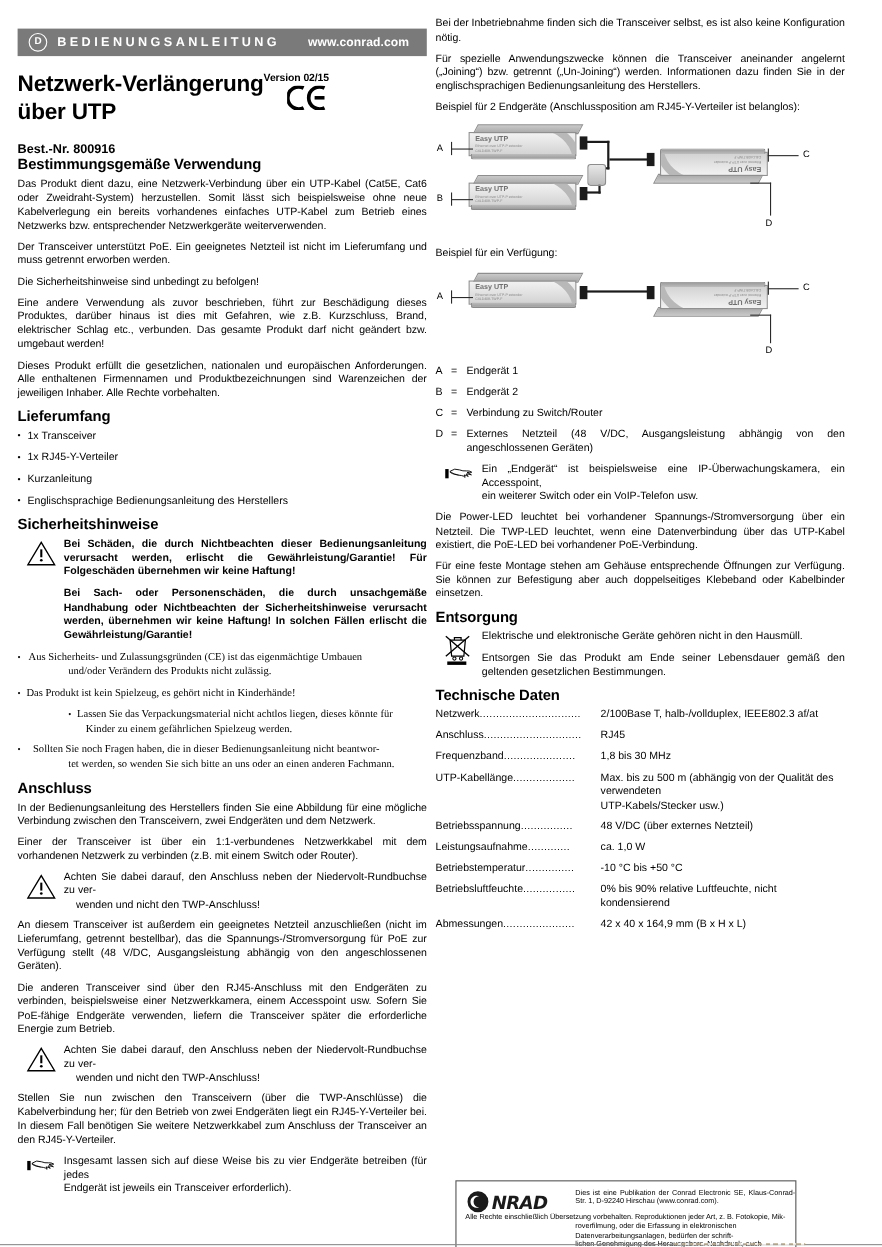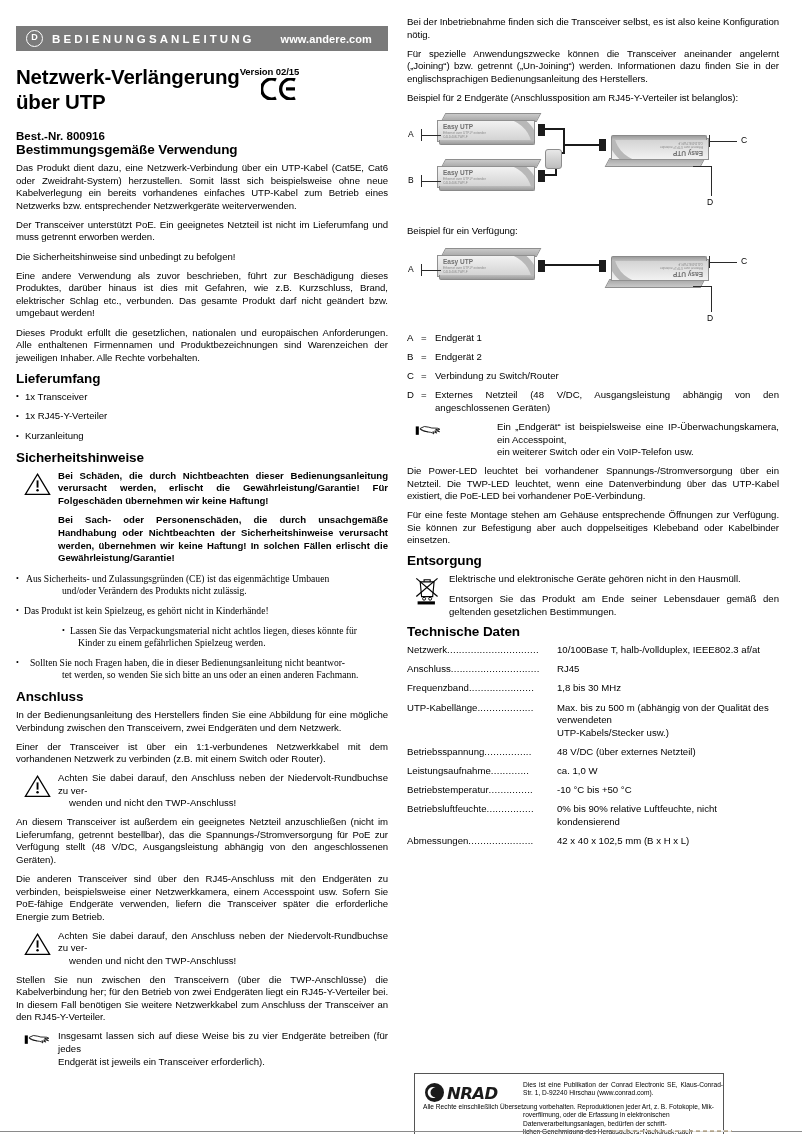--- a/index.html
+++ b/index.html
@@ -21,21 +21,21 @@
     height: 1134px;
     box-sizing: border-box;
     padding: 0;
   }
   .col {
     position: absolute;
     top: 0;
     width: 372px;
   }
   .col-left  { left: 16px; }
-  .col-right { left: 407px; }
+  .col-right { left: 396px; }
 
   
   .header-band {
     background: #7a7a7a;
     color: #ffffff;
     height: 25px;
     display: flex;
     align-items: center;
     justify-content: space-between;
     padding: 0 12px 0 10px;
@@ -350,21 +350,21 @@
 
 <div class="page">
 
   <div class="col col-left">
 
     <div class="header-band">
       <div class="hb-left">
         <span class="d-badge">D</span>
         <span class="hb-title">BEDIENUNGSANLEITUNG</span>
       </div>
-      <span class="hb-url">www.andere.com</span>
+      <span class="hb-url">www.conrad.com</span>
     </div>
 
     <div class="title-row">
       <h1 class="doc-title">
         <span>Netzwerk-Verlängerung</span><br>
         <span>über UTP</span>
       </h1>
       <div class="version-box">
         <div class="version-text">Version 02/15</div>
         <div class="ce-mark">
@@ -384,20 +384,21 @@
     <p class="para">Der Transceiver unterstützt PoE. Ein geeignetes Netzteil ist nicht im Lieferumfang und muss getrennt erworben werden.</p>
     <p class="para nojust">Die Sicherheitshinweise sind unbedingt zu befolgen!</p>
     <p class="para">Eine andere Verwendung als zuvor beschrieben, führt zur Beschädigung dieses Produktes, darüber hinaus ist dies mit Gefahren, wie z.B. Kurzschluss, Brand, elektrischer Schlag etc., verbunden. Das gesamte Produkt darf nicht geändert bzw. umgebaut werden!</p>
     <p class="para">Dieses Produkt erfüllt die gesetzlichen, nationalen und europäischen Anforderungen. Alle enthaltenen Firmennamen und Produktbezeichnungen sind Warenzeichen der jeweiligen Inhaber. Alle Rechte vorbehalten.</p>
 
     <h2 class="sec sec-gap">Lieferumfang</h2>
     <ul class="bullets">
       <li>1x Transceiver</li>
       <li>1x RJ45-Y-Verteiler</li>
       <li>Kurzanleitung</li>
+      <li>Englischsprachige Bedienungsanleitung des Herstellers</li>
     </ul>
 
     <h2 class="sec sec-gap-sm">Sicherheitshinweise</h2>
     <div class="notice">
       <div class="notice-ico">
         <svg class="warn-tri" viewBox="0 0 30 26">
           <polygon points="15,2 28.5,24.5 1.5,24.5" fill="#ffffff" stroke="#000" stroke-width="1.4"></polygon>
           <rect x="14" y="9" width="2.1" height="8" fill="#000"></rect>
           <circle cx="15.05" cy="20" r="1.35" fill="#000"></circle>
         </svg>
@@ -611,21 +612,21 @@
         <span class="legend-eq">=</span>
         <span class="legend-val">Verbindung zu Switch/Router</span>
       </div>
       <div class="legend-row">
         <span class="legend-key">D</span>
         <span class="legend-eq">=</span>
         <span class="legend-val">Externes Netzteil (48 V/DC, Ausgangsleistung abhängig von den angeschlossenen Geräten)</span>
       </div>
     </div>
 
-    <div class="notice" style="margin-top:2px;gap:48px;">
+    <div class="notice" style="margin-top:2px;">
       <div class="notice-ico">
         <svg class="hand-ico" viewBox="0 0 34 20">
           <rect x="1" y="4" width="4" height="11" fill="#000"></rect>
           <path d="M7 6.5 q5 -4 11 -1.5 q4 1.6 8 1.2 q4 -0.4 6.5 1.6 q-2.8 -0.2 -5.6 0.5 q3.6 0.8 5.2 2.6 q-3 -1.1 -6.2 -0.9 q1.9 1.3 2.4 2.8 q-2.4 -1.6 -5 -1.7 q1.3 1.4 1.3 2.8 q-1.8 -1.9 -4.4 -2.2 q-4.6 -0.5 -8.4 -1.5 q-2.5 -0.7 -4.8 -2.2 z" fill="none" stroke="#000" stroke-width="1.1" stroke-linejoin="round"></path>
           <path d="M7 7.2 q4.2 3 9.8 3.9" fill="none" stroke="#000" stroke-width="0.9"></path>
         </svg>
       </div>
       <div class="notice-body">
         <p style="margin-bottom:0;">Ein „Endgerät“ ist beispielsweise eine IP-Überwachungskamera, ein Accesspoint,</p>
         <p class="last">ein weiterer Switch oder ein VoIP-Telefon usw.</p>
@@ -651,21 +652,21 @@
       <div class="notice-body">
         <p>Elektrische und elektronische Geräte gehören nicht in den Hausmüll.</p>
         <p class="last">Entsorgen Sie das Produkt am Ende seiner Lebensdauer gemäß den geltenden gesetzlichen Bestimmungen.</p>
       </div>
     </div>
 
     <h2 class="sec sec-gap-sm">Technische Daten</h2>
     <div>
       <div class="tech-row">
         <span class="tech-label"><span>Netzwerk</span><span class="dots">...............................</span></span>
-        <span class="tech-val"><span>10/100Base T, halb-/vollduplex, IEEE802.3 af/at</span></span>
+        <span class="tech-val"><span>2/100Base T, halb-/vollduplex, IEEE802.3 af/at</span></span>
       </div>
       <div class="tech-row">
         <span class="tech-label"><span>Anschluss</span><span class="dots">..............................</span></span>
         <span class="tech-val"><span>RJ45</span></span>
       </div>
       <div class="tech-row">
         <span class="tech-label"><span>Frequenzband</span><span class="dots">......................</span></span>
         <span class="tech-val"><span>1,8 bis 30 MHz</span></span>
       </div>
       <div class="tech-row">
@@ -683,21 +684,21 @@
       <div class="tech-row">
         <span class="tech-label"><span>Betriebstemperatur</span><span class="dots">...............</span></span>
         <span class="tech-val"><span>-10 °C bis +50 °C</span></span>
       </div>
       <div class="tech-row">
         <span class="tech-label"><span>Betriebsluftfeuchte</span><span class="dots">................</span></span>
         <span class="tech-val"><span>0% bis 90% relative Luftfeuchte, nicht kondensierend</span></span>
       </div>
       <div class="tech-row">
         <span class="tech-label"><span>Abmessungen</span><span class="dots">......................</span></span>
-        <span class="tech-val"><span>42 x 40 x 102,5 mm (B x H x L)</span></span>
+        <span class="tech-val"><span>42 x 40 x 164,9 mm (B x H x L)</span></span>
       </div>
     </div>
 
   </div>
 
   <div class="footer-box">
     <div class="footer-inner">
       <div class="conrad-logo">
         <svg width="92" height="23" viewBox="0 0 92 23">
           <path d="M2 11.5 A9.5 9.5 0 0 1 11.5 2 h0 A9.5 9.5 0 0 1 21 11.5 A9.5 9.5 0 0 1 11.5 21 A9.5 9.5 0 0 1 2 11.5 z" fill="#1a1a1a"></path>

